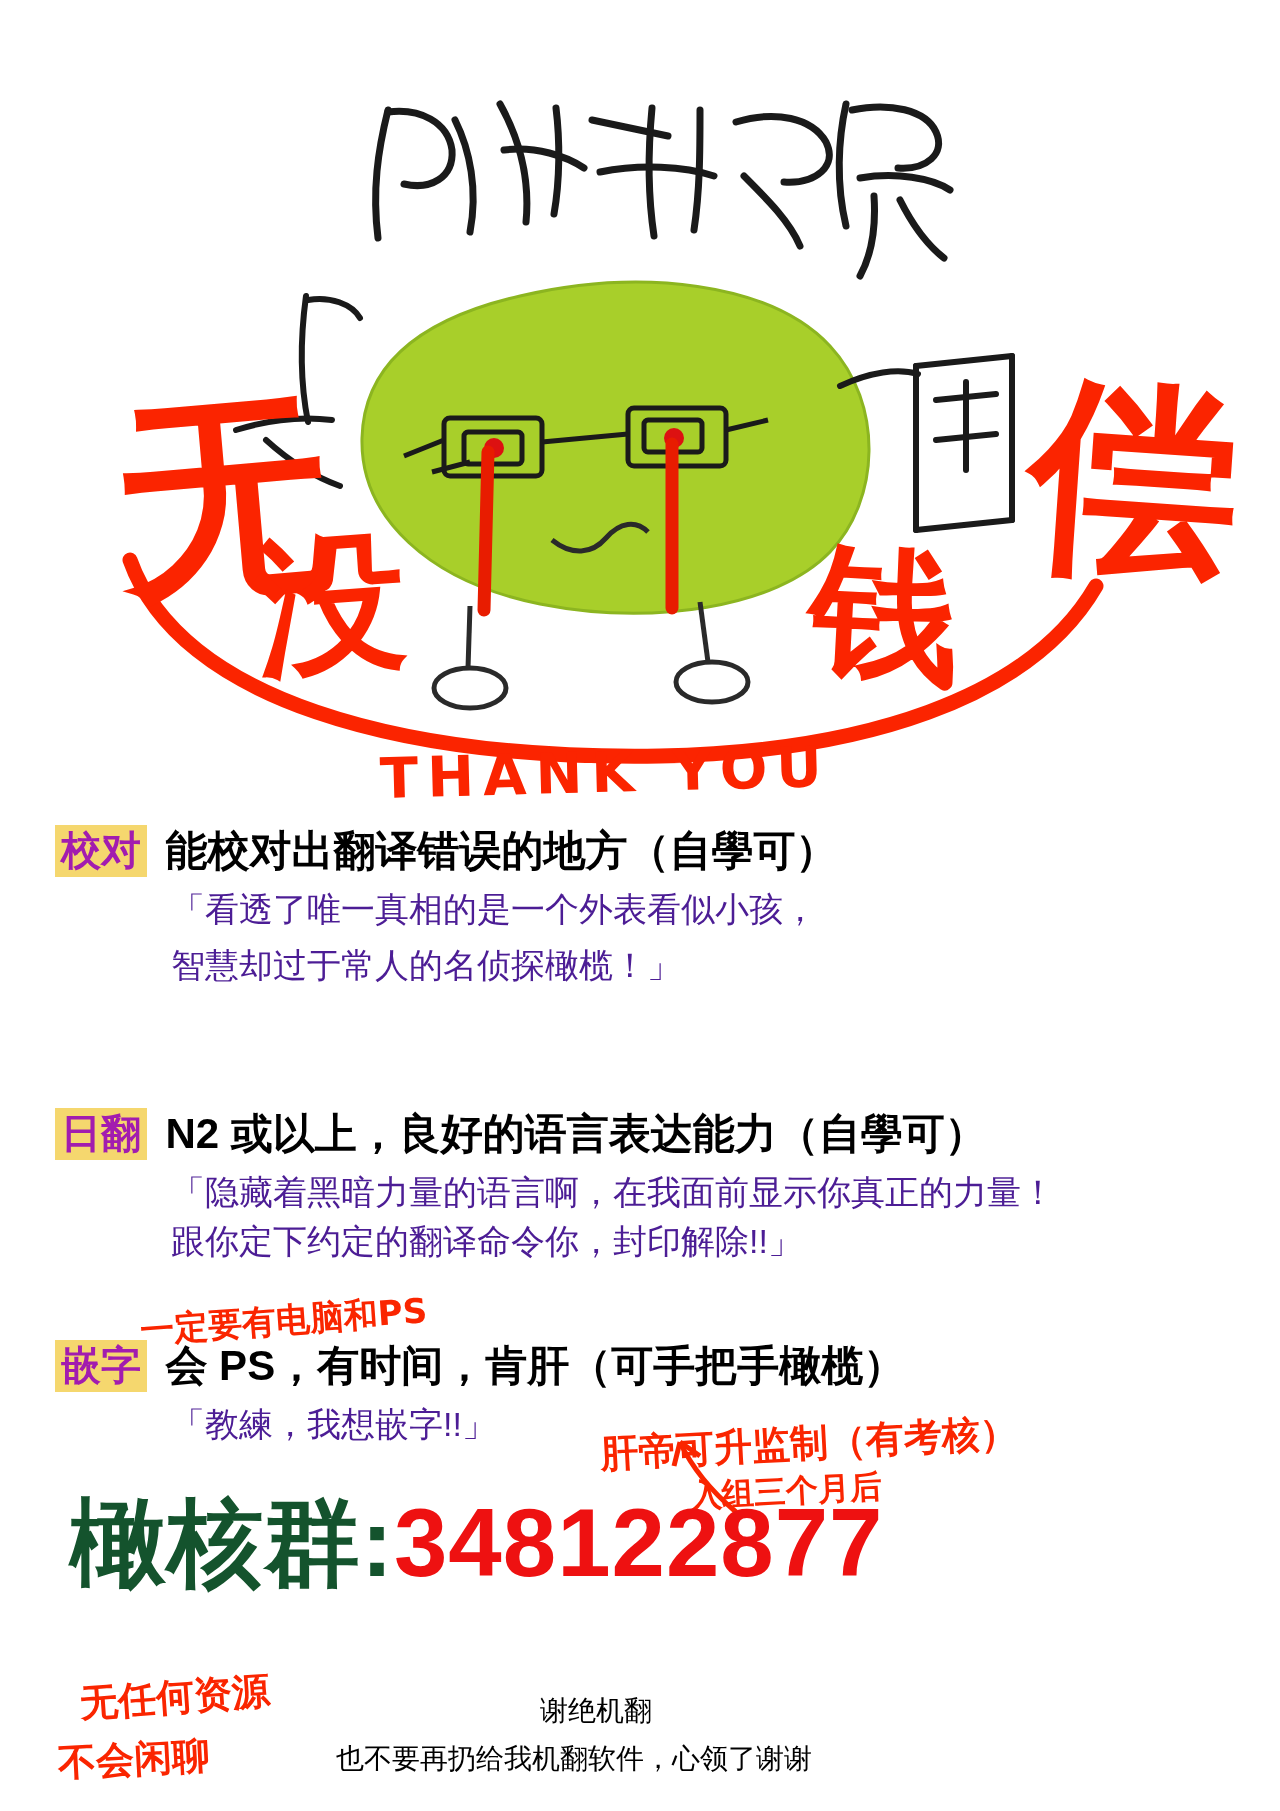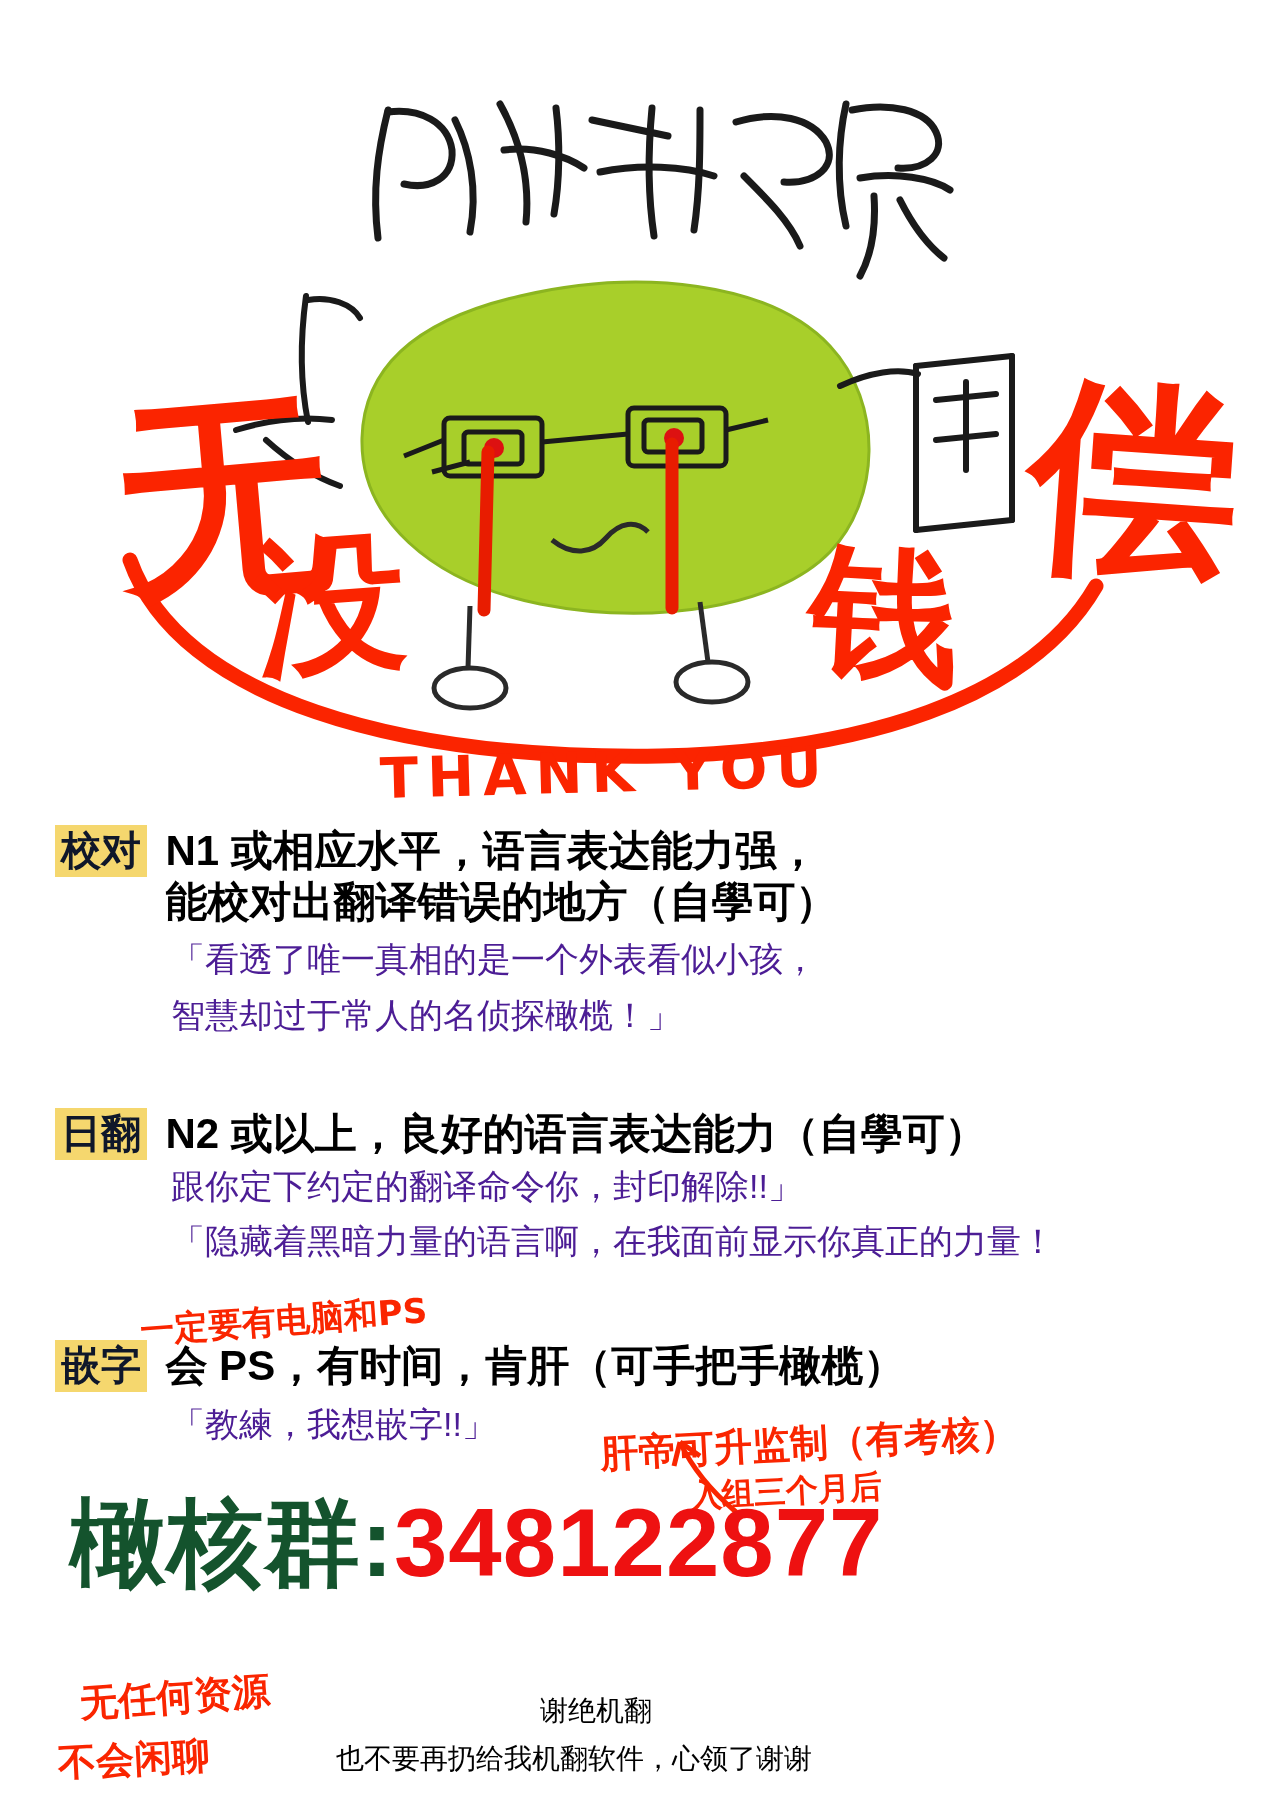--- a/index.html
+++ b/index.html
@@ -32,21 +32,21 @@
   
   .section {
     position: absolute;
     left: 55px;
     width: 1180px;
   }
 
   .tag {
     display: inline-block;
     background: #f5d76e;
-    color: #0f172a;
+    color: #a21caf;
     font-weight: bold;
     font-size: 40px;
     line-height: 1.15;
     padding: 2px 6px 4px 6px;
     vertical-align: middle;
     font-family: "Liberation Sans", sans-serif;
   }
 
   .headline {
     display: inline-block;
@@ -234,32 +234,31 @@
   <div class="bigred" id="red-wu">无</div>
   <div class="bigred" id="red-mei">没</div>
   <div class="bigred" id="red-qian">钱</div>
   <div class="bigred" id="red-chang">偿</div>
   <div class="bigred" id="red-thank">THANK YOU</div>
 </div>
 
 <div class="section" style="top: 825px;">
   <span class="tag">校对</span>
   <span class="headline multi">
-    <span style="display:block;">N1 或相应水平，语言表达能力强，</span>
     <span style="display:block;text-align:center;">能校对出翻译错误的地方（自學可）</span>
   </span>
   <div class="quote">「看透了唯一真相的是一个外表看似小孩，</div>
   <div class="quote" style="margin-top:11px;">智慧却过于常人的名侦探橄榄！」</div>
 </div>
 
 <div class="section" style="top: 1108px;">
   <span class="tag">日翻</span>
   <span class="headline">N2 或以上，良好的语言表达能力（自學可）</span>
+  <div class="quote">「隐藏着黑暗力量的语言啊，在我面前显示你真正的力量！</div>
   <div class="quote" style="margin-top:4px;">跟你定下约定的翻译命令你，封印解除!!」</div>
-  <div class="quote">「隐藏着黑暗力量的语言啊，在我面前显示你真正的力量！</div>
 </div>
 
 <div class="section" style="top: 1340px;">
   <span class="tag">嵌字</span>
   <span class="headline">会 PS，有时间，肯肝（可手把手橄榄）</span>
   <div class="quote">「教練，我想嵌字!!」</div>
 </div>
 
 <div class="handwrite" id="hw-ps">一定要有电脑和PS</div>
 <div class="handwrite" id="hw-supervisor">肝帝可升监制（有考核）</div>

